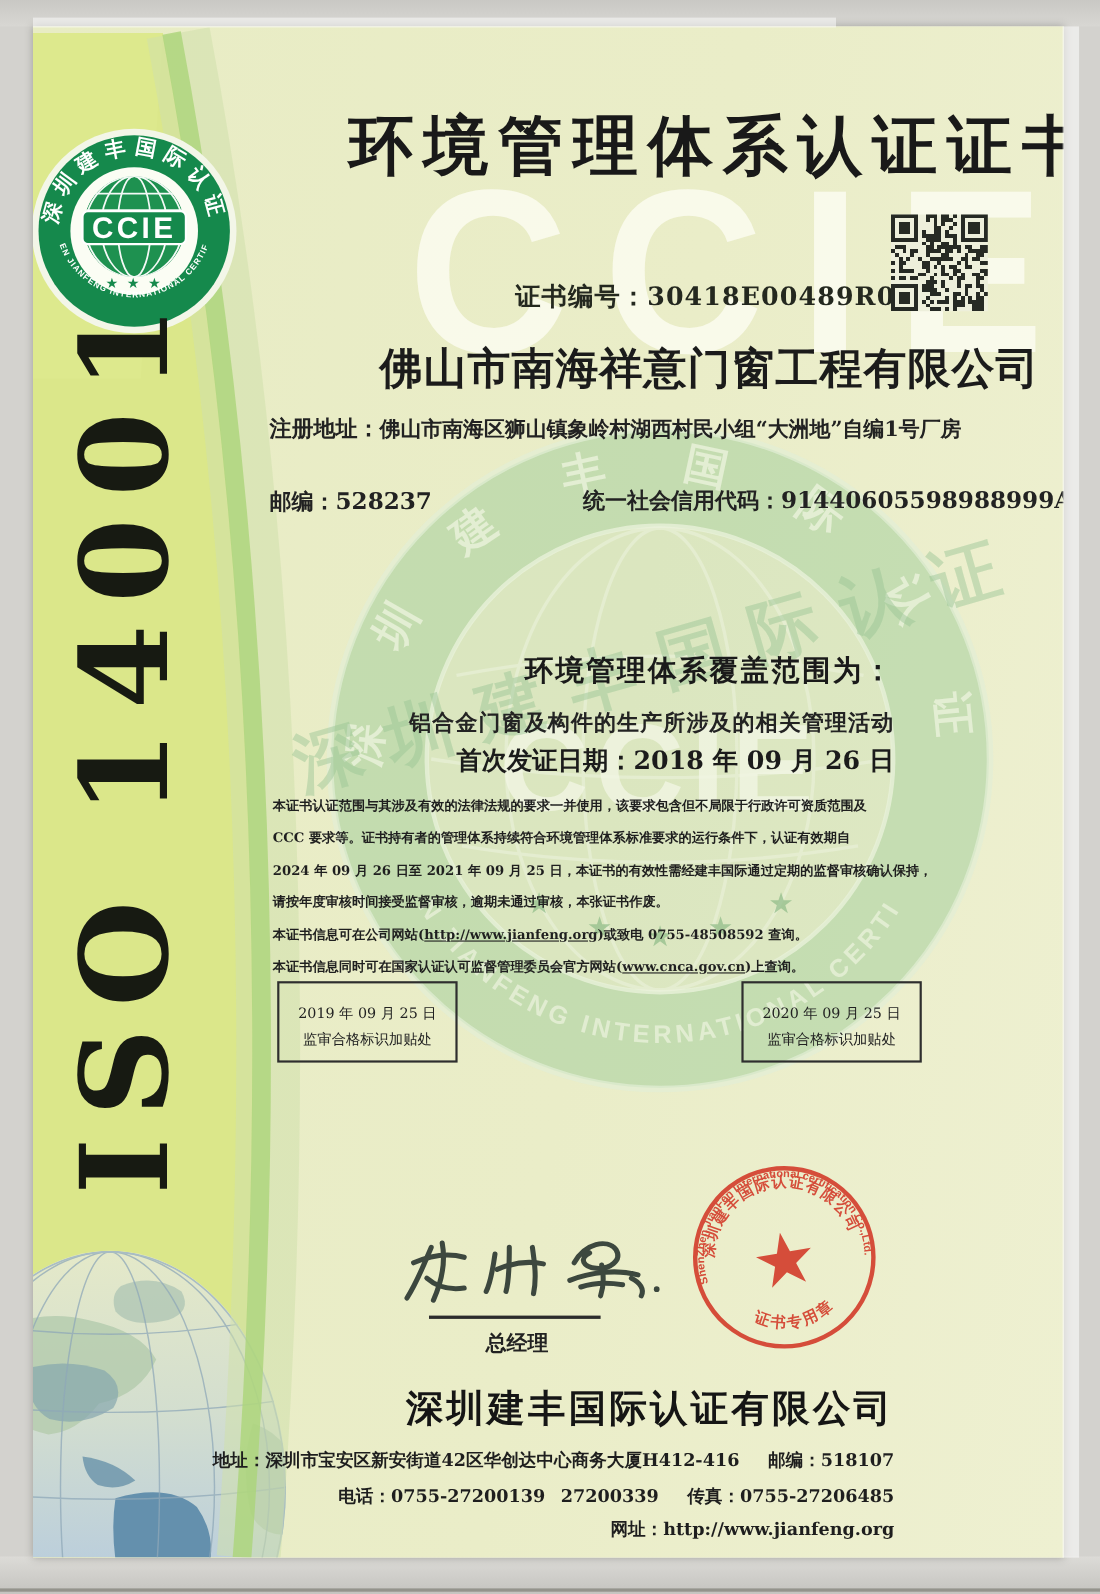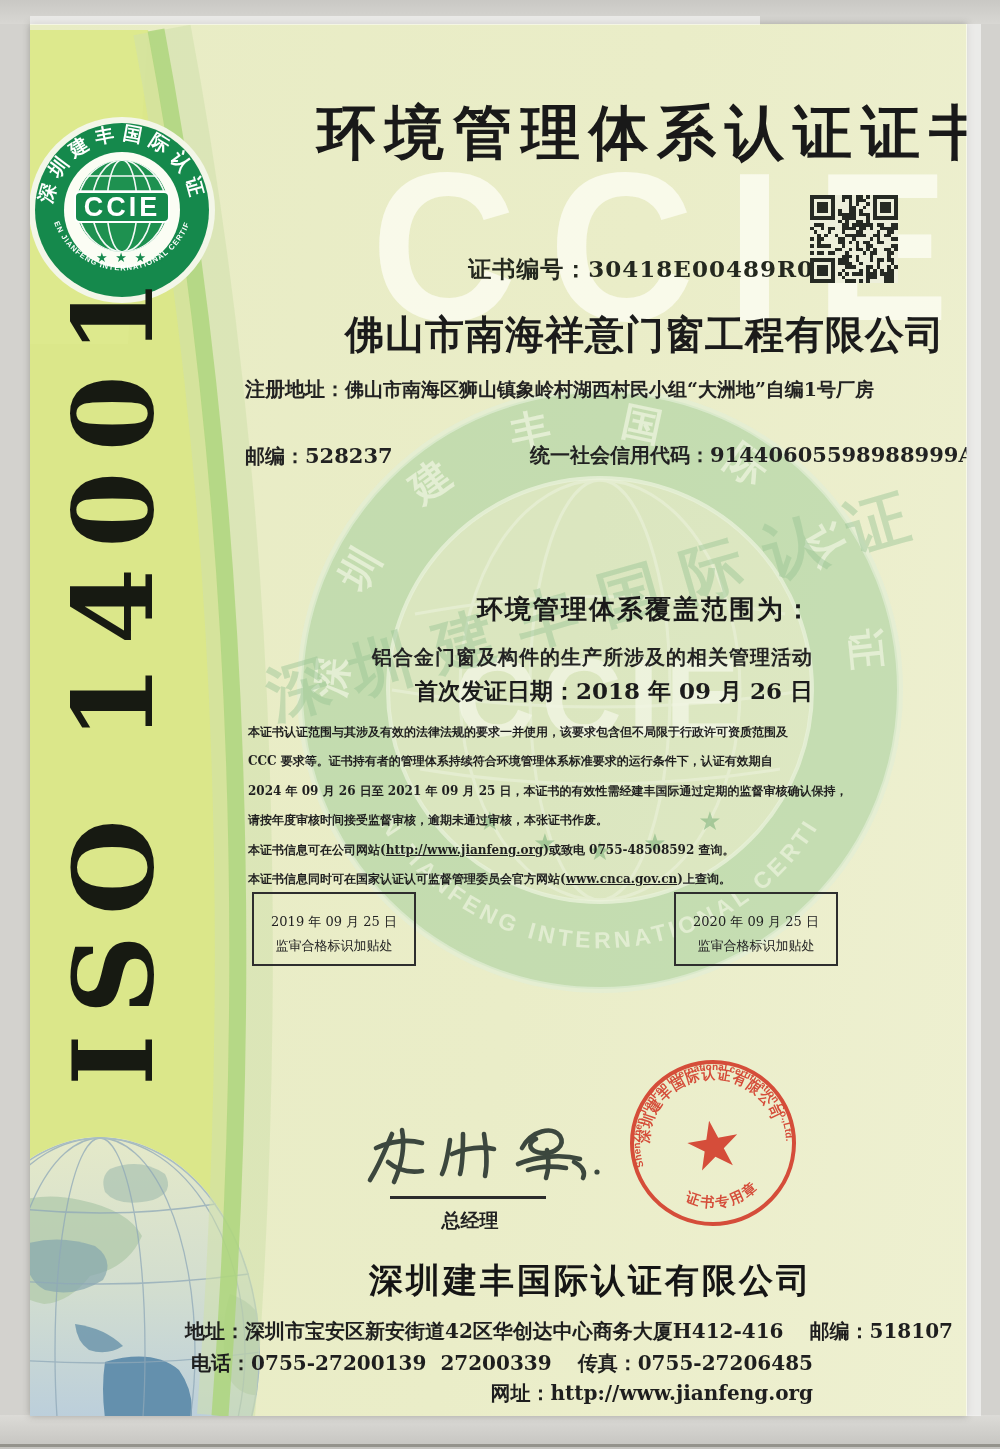--- a/index.html
+++ b/index.html
@@ -52,21 +52,21 @@
   .issue{top:652px;font-size:23px;font-weight:bold;color:#1b1b1b;}
   .fine{left:218px;top:694px;width:730px;font-size:12px;font-weight:bold;line-height:29.4px;color:#1f1f1f;}
   .fine .u{text-decoration:underline;}
   .sticker{width:160px;height:54px;border:2px solid #2e2e2e;text-align:center;
     font-size:13px;font-weight:normal;color:#222;padding-top:16px;line-height:24px;background:transparent;}
   .box1{left:222px;top:868px;}
   .box2{left:644px;top:868px;}
   .sig-line{left:360px;top:1172px;width:156px;height:3px;background:#2c2c2c;}
   .sig-title{left:390px;top:1184px;width:100px;text-align:center;font-size:19px;font-weight:bold;color:#222;}
   .issuer{top:1234px;font-size:34px;font-weight:bold;letter-spacing:3px;color:#151515;}
-  .contact{font-size:20px;font-weight:bold;color:#1e1e1e;white-space:nowrap;}
+  .contact{font-size:16px;font-weight:bold;color:#1e1e1e;white-space:nowrap;}
   .c-addr{top:1294px;}
   .c-tel{top:1326px;}
   .c-web{top:1356px;}
   .gap{display:inline-block;width:26px;}
   .gap-s{display:inline-block;width:14px;}
 </style>
 </head>
 <body>
 
 <div class="abs scan-top"></div>

